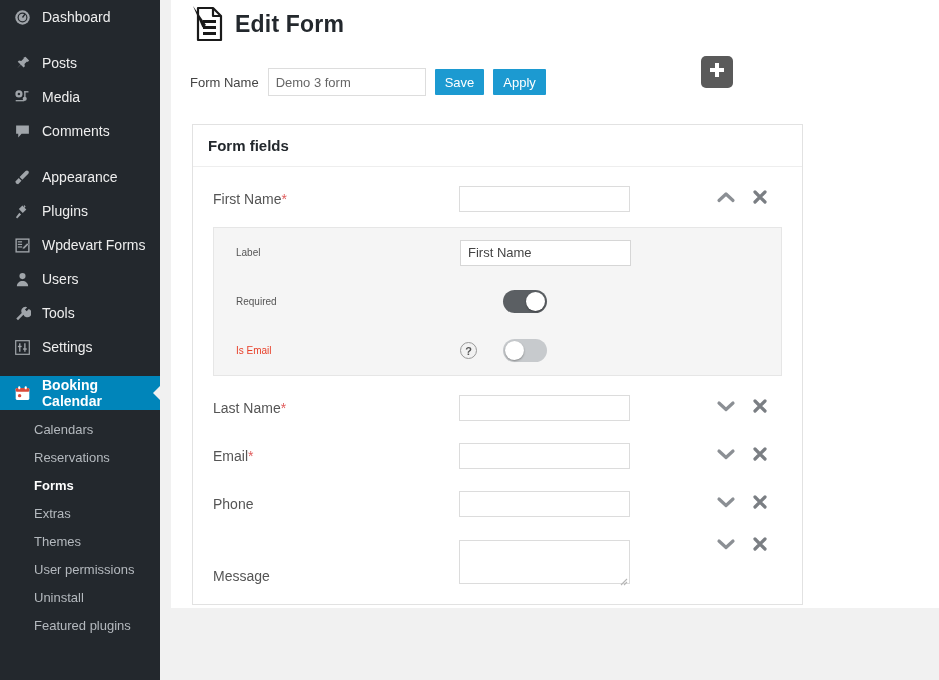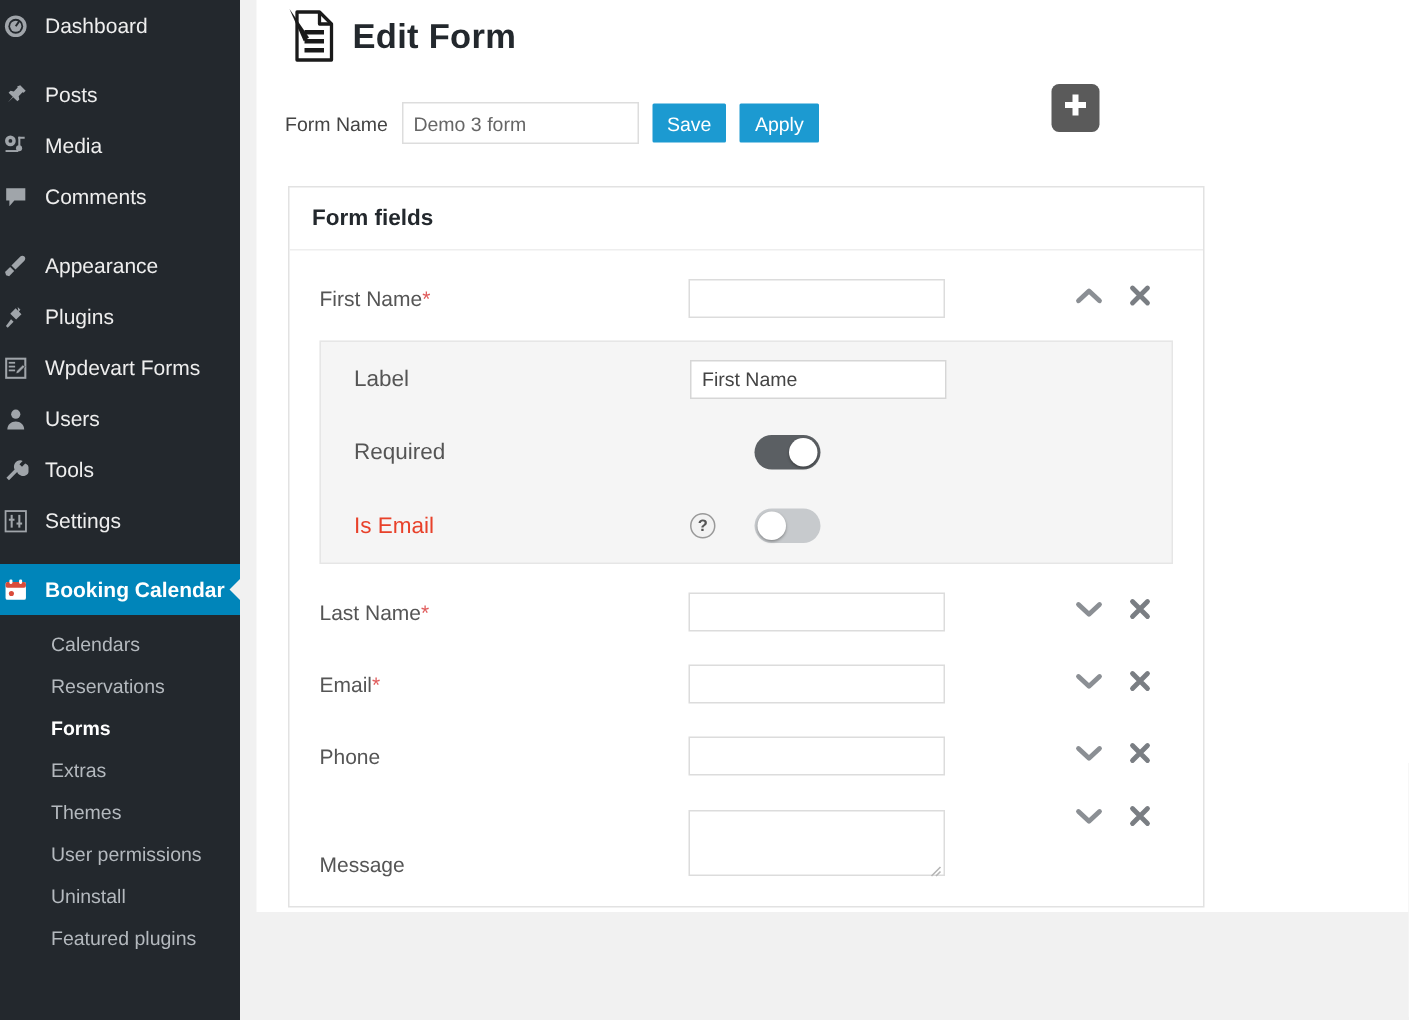--- a/index.html
+++ b/index.html
@@ -18,20 +18,21 @@
   #sidebar {
     position: absolute; top: 0; left: 0;
     width: 160px; height: 680px;
     background: #23282d;
     color: #b4b9be;
     overflow: hidden;
   }
   .menu-item {
     display: flex; align-items: center;
     height: 34px;
+    padding-left: 12px;
     font-size: 14px;
     color: #eeeeee;
     cursor: pointer;
     position: relative;
   }
   .menu-item .mi-ico {
     width: 20px; height: 20px;
     margin-right: 10px;
     display: flex; align-items: center; justify-content: center;
     flex: 0 0 20px;
@@ -178,21 +179,21 @@
     background: #f5f5f5;
     border: 1px solid #e6e6e6;
   }
   .set-row {
     display: flex; align-items: center;
     height: 49px;
     padding-left: 22px;
   }
   .set-label {
     width: 224px; flex: 0 0 224px;
-    font-size: 15px; color: #555;
+    font-size: 10px; color: #555;
   }
   .set-label.warn { color: #e8412a; }
   .set-input {
     width: 171px; height: 26px;
     border: 1px solid #d6d6d6;
     background: #fff;
     font-size: 13px; color: #444;
     padding: 0 7px;
     font-family: "Liberation Sans", sans-serif;
     outline: none;

